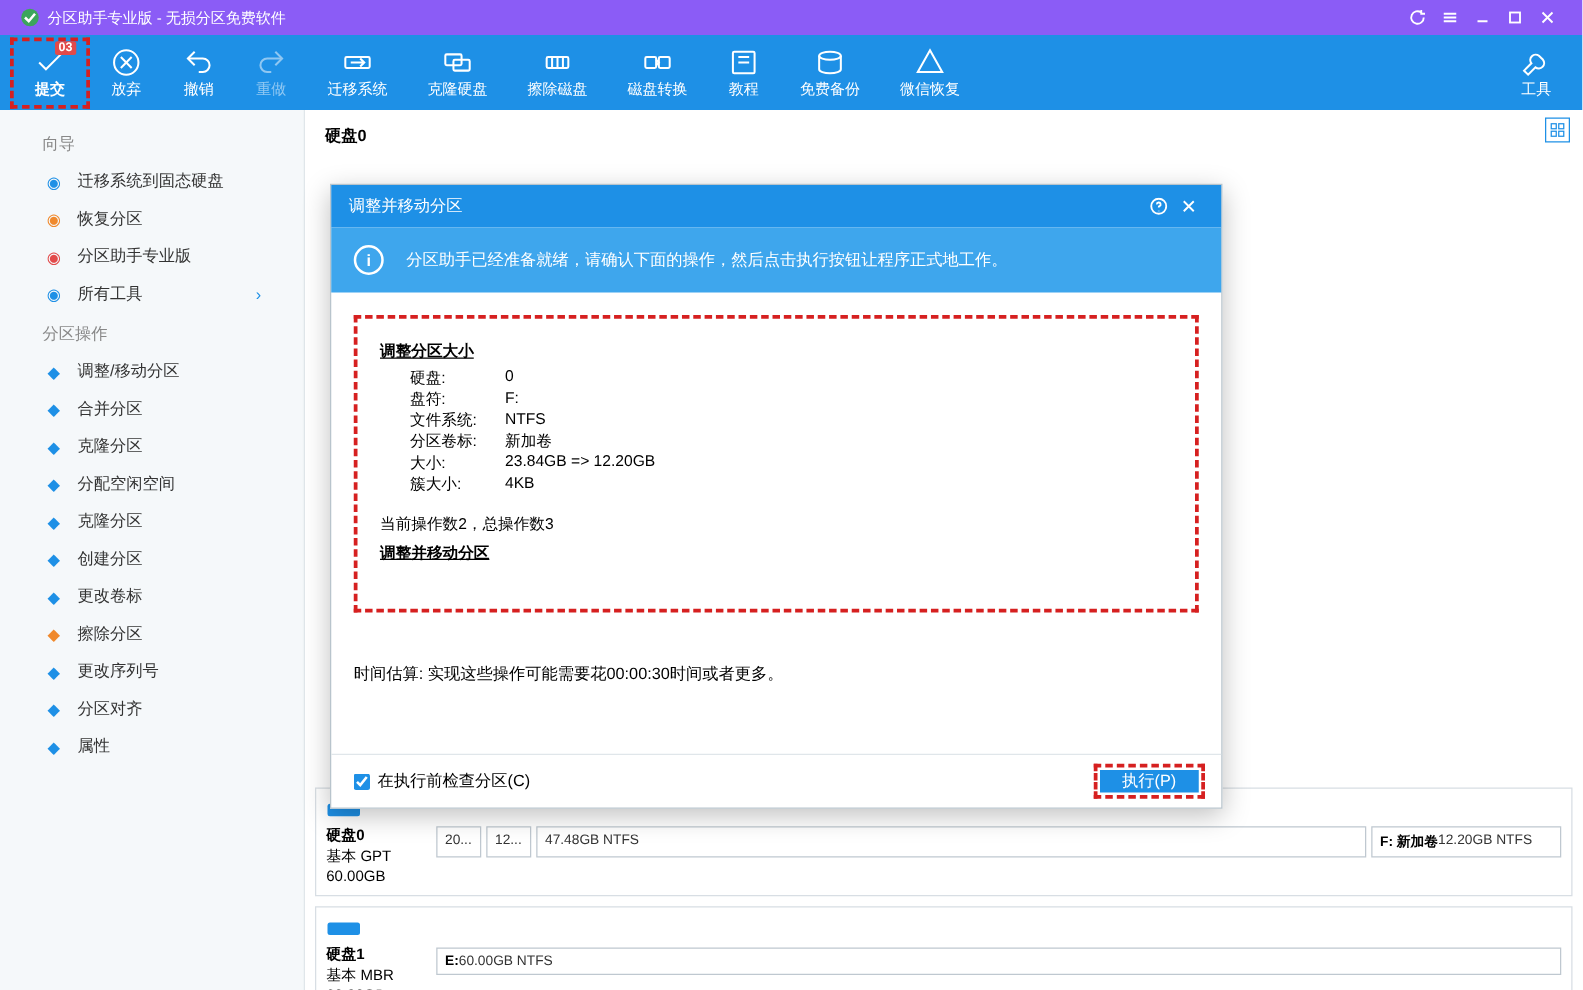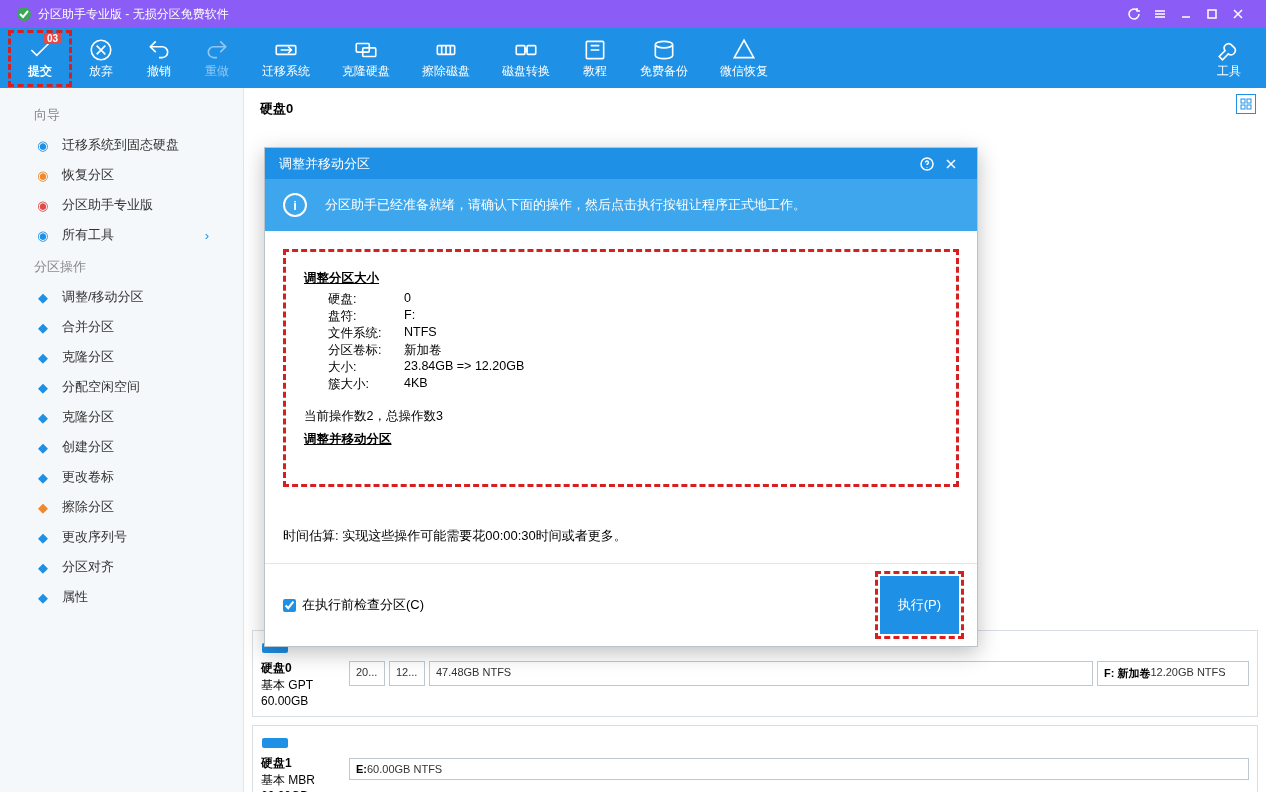--- a/index.html
+++ b/index.html
@@ -53,21 +53,21 @@
 .modal-body { flex: 1; padding: 18px; display: flex; flex-direction: column; }
 .ops-box { border: 3px dashed #D62020; flex: 0 0 238px; padding: 12px 18px; font-size: 12.5px; overflow-y: scroll; font-family: SimSun, monospace; }
 .ops-box .op-title { font-weight: bold; margin: 6px 0 4px; text-decoration: underline; }
 .ops-box .kv { display: flex; }
 .ops-box .kv .k { width: 100px; padding-left: 24px; }
 .time-est { font-size: 13px; margin-top: 40px; }
 .modal-footer { padding: 12px 18px; display: flex; border-top: 1px solid #E0E6EA; }
 .modal-footer .chk { display: flex; align-items: center; font-size: 13px; }
 .modal-footer .chk input { margin-right: 6px; accent-color: #1E90E6; }
 .modal-footer .spacer { flex: 1; }
-.exec-btn { background: #1E90E6; color: #fff; border: none; padding: 20px 18px; font-size: 13px; cursor: pointer; outline: 3px dashed #D62020; outline-offset: 2px; }
+.exec-btn { background: #1E90E6; color: #fff; border: none; padding: 0 18px; font-size: 13px; cursor: pointer; outline: 3px dashed #D62020; outline-offset: 2px; }
 
 
 .i-blue { color: #1E90E6; }
 .i-orange { color: #F0892C; }
 .i-red { color: #E24A4A; }
 </style>
 </head>
 <body>
 
 <div class="titlebar">

